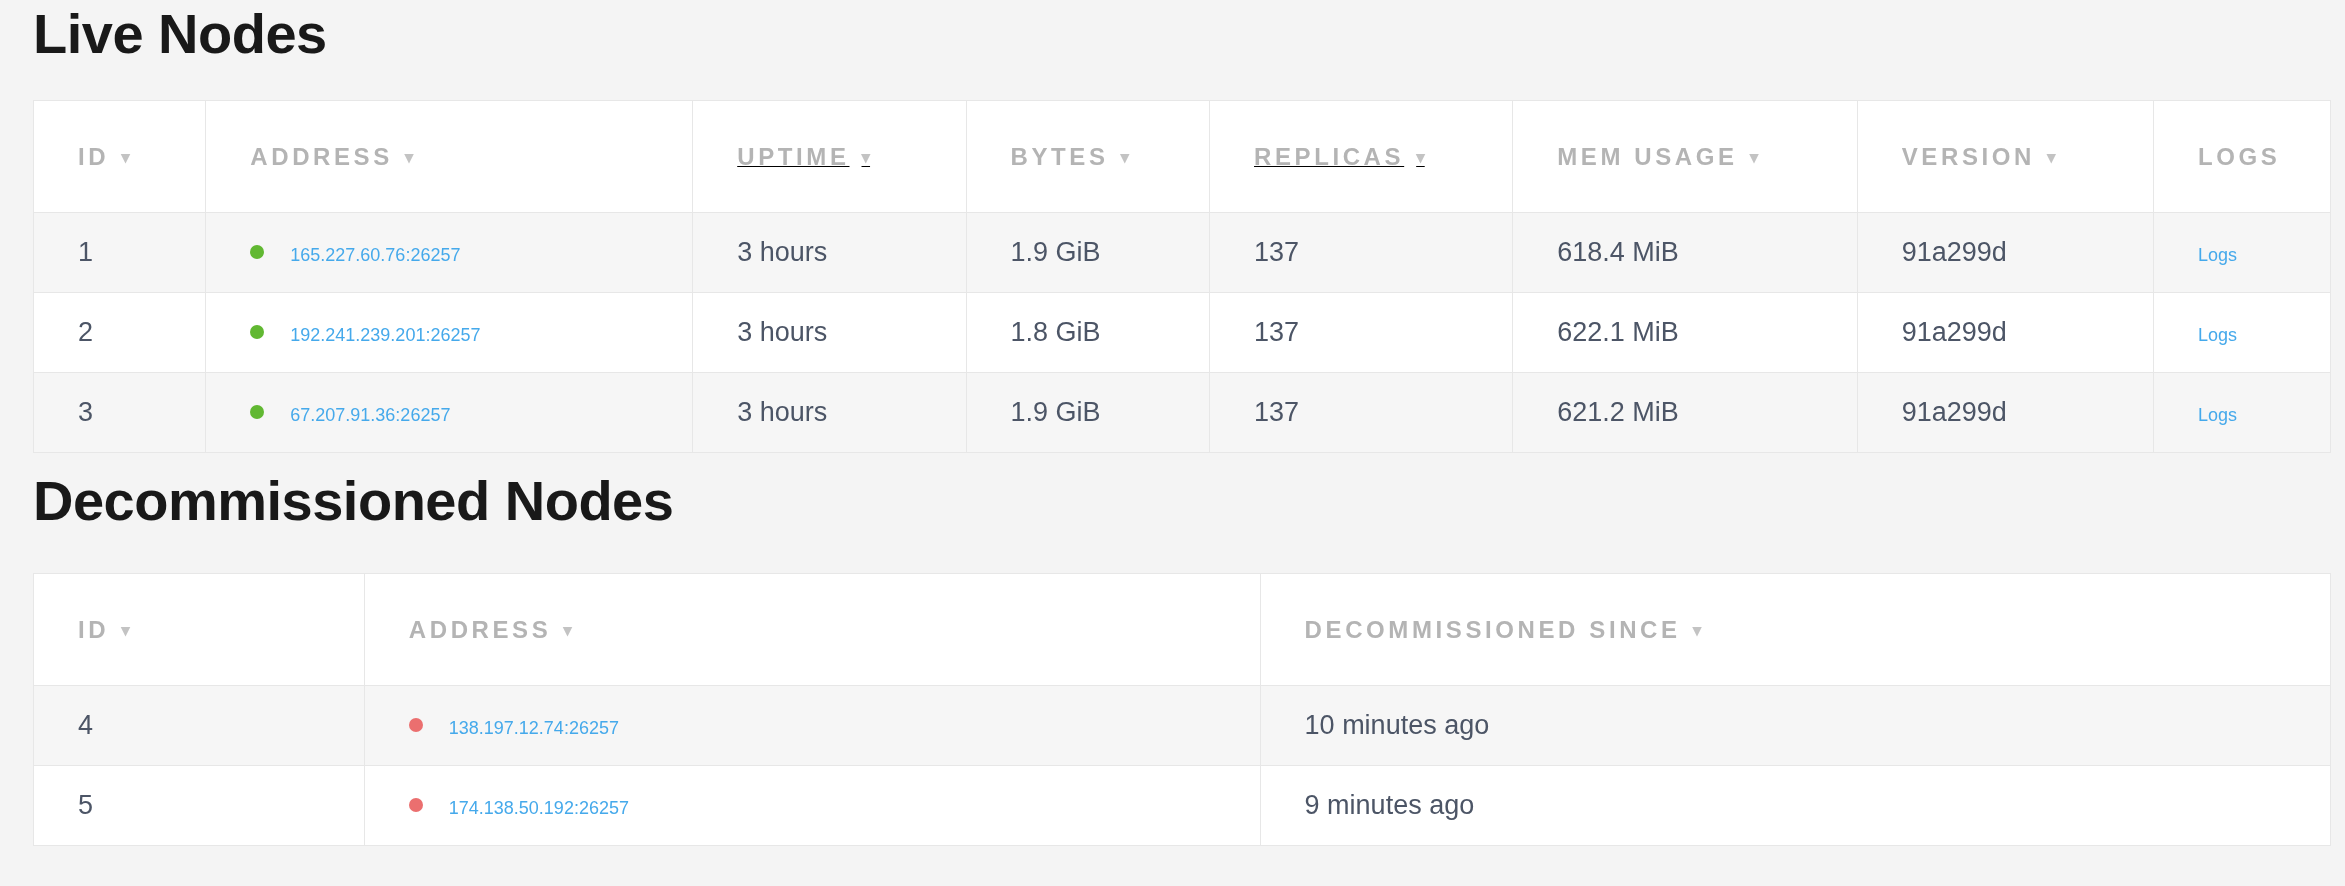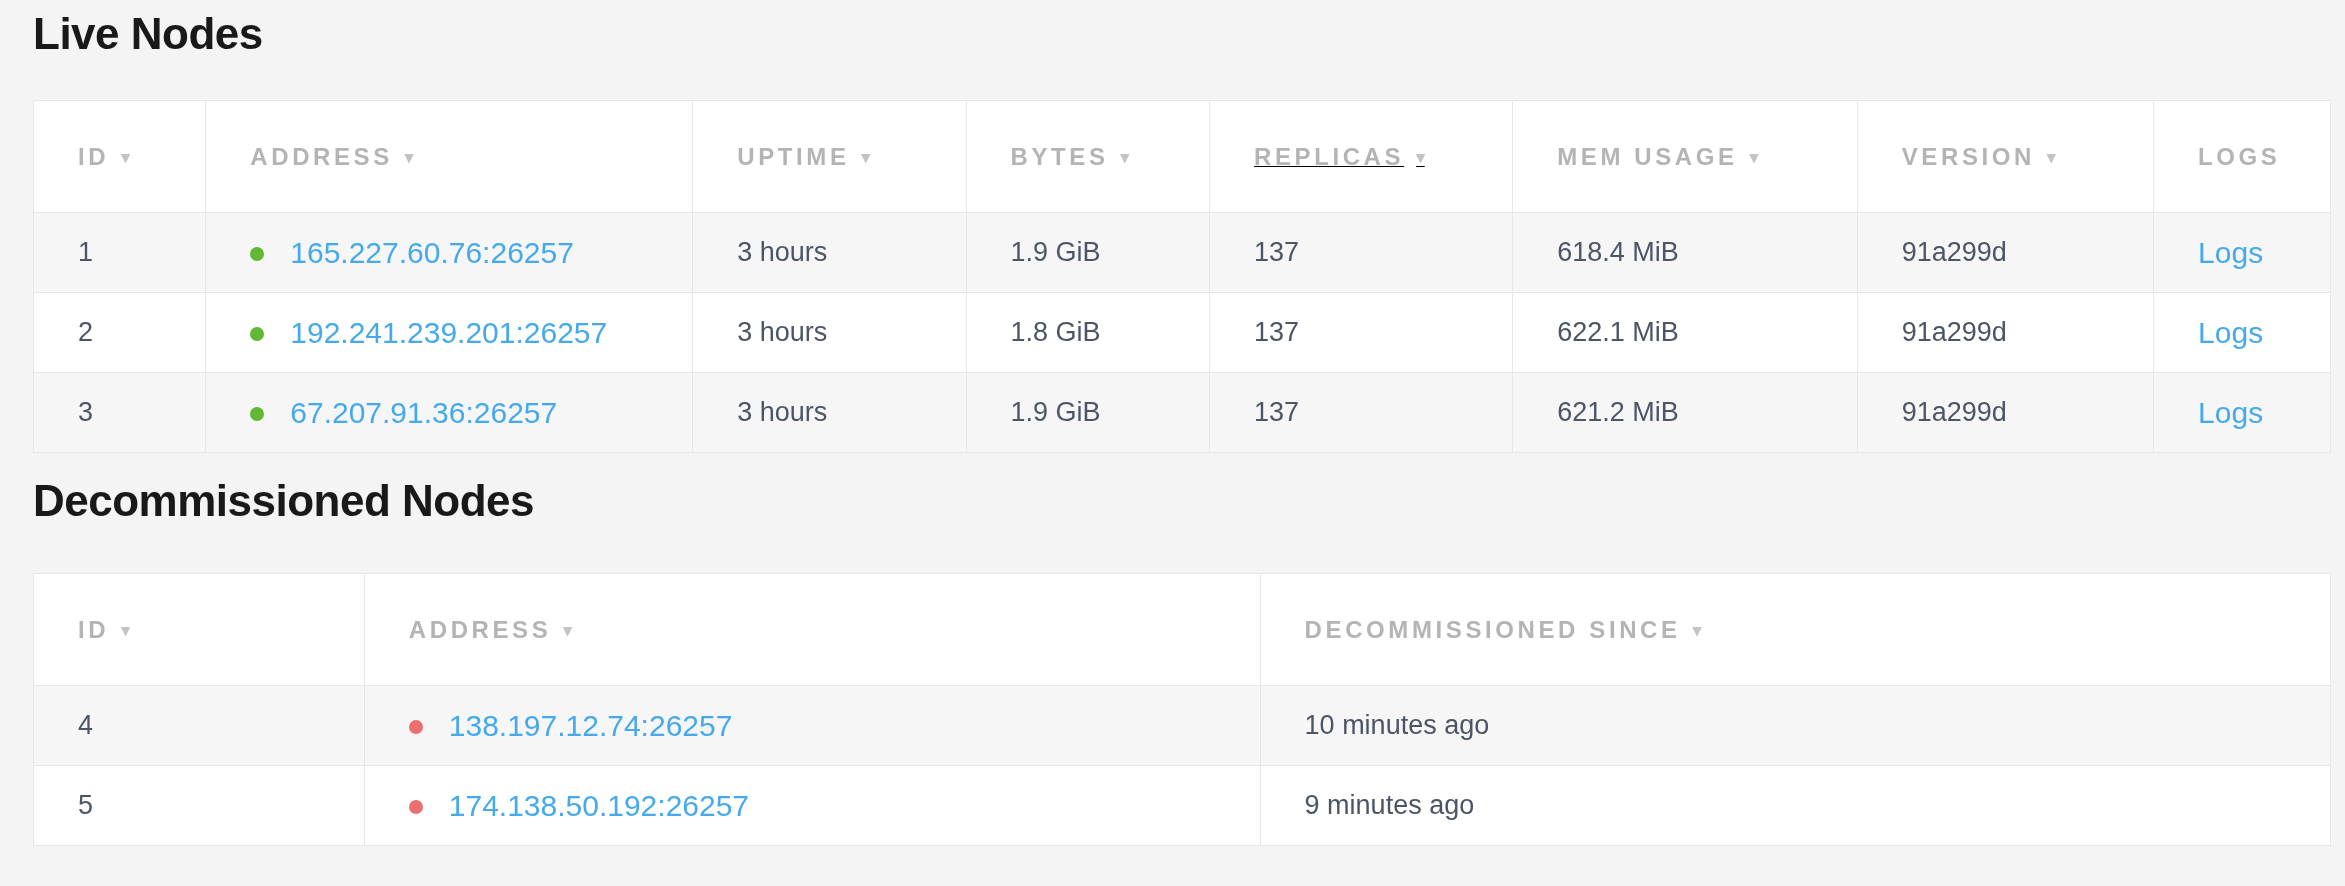--- a/index.html
+++ b/index.html
@@ -6,21 +6,21 @@
   html, body {
     width: 2345px; height: 886px;
     background: #f4f4f4;
     font-family: "Liberation Sans", sans-serif;
     overflow: hidden;
   }
   .page {
     padding: 0 14px 0 33px;
   }
   h2.section-title {
-    font-size: 44px;
+    font-size: 56px;
     font-weight: bold;
     color: #191919;
     letter-spacing: -0.5px;
   }
   .title-live { margin: 6px 0 38px 0; line-height: 56px; }
   .title-decommissioned { margin: 20px 0 44px 0; line-height: 56px; }
 
   table.nodes-table {
     width: 100%;
     border-collapse: collapse;
@@ -54,37 +54,37 @@
     margin-left: 12px;
     vertical-align: 2px;
   }
   td {
     font-size: 27px;
     color: #4c5566;
   }
   a.node-link, a.logs-link {
     color: #45a9eb;
     text-decoration: none;
-    font-size: 30px;
+    font-size: 18px;
     cursor: pointer;
   }
   .status-dot {
     display: inline-block;
     width: 14px; height: 14px;
     border-radius: 50%;
     margin-right: 26px;
     vertical-align: 2px;
   }
   .dot-live { background: #61b832; }
   .dot-decommissioned { background: #eb6f6f; }
 
   
   .col-id { width: 7.5%; }
   .col-address { width: 21.2%; }
-  .col-uptime { width: 11.9%; }
+  .col-uptime { width: 11.9%; text-decoration: underline; }
   .col-bytes { width: 10.6%; }
   .col-replicas { width: 13.2%; text-decoration: underline; }
   .col-mem { width: 15.0%; }
   .col-version { width: 12.9%; margin-left: 48px; }
   .col-logs { width: 7.7%; }
 
   
   .col-d-id { width: 14.4%; }
   .col-d-address { width: 39.0%; }
   .col-d-since { width: 46.6%; }

